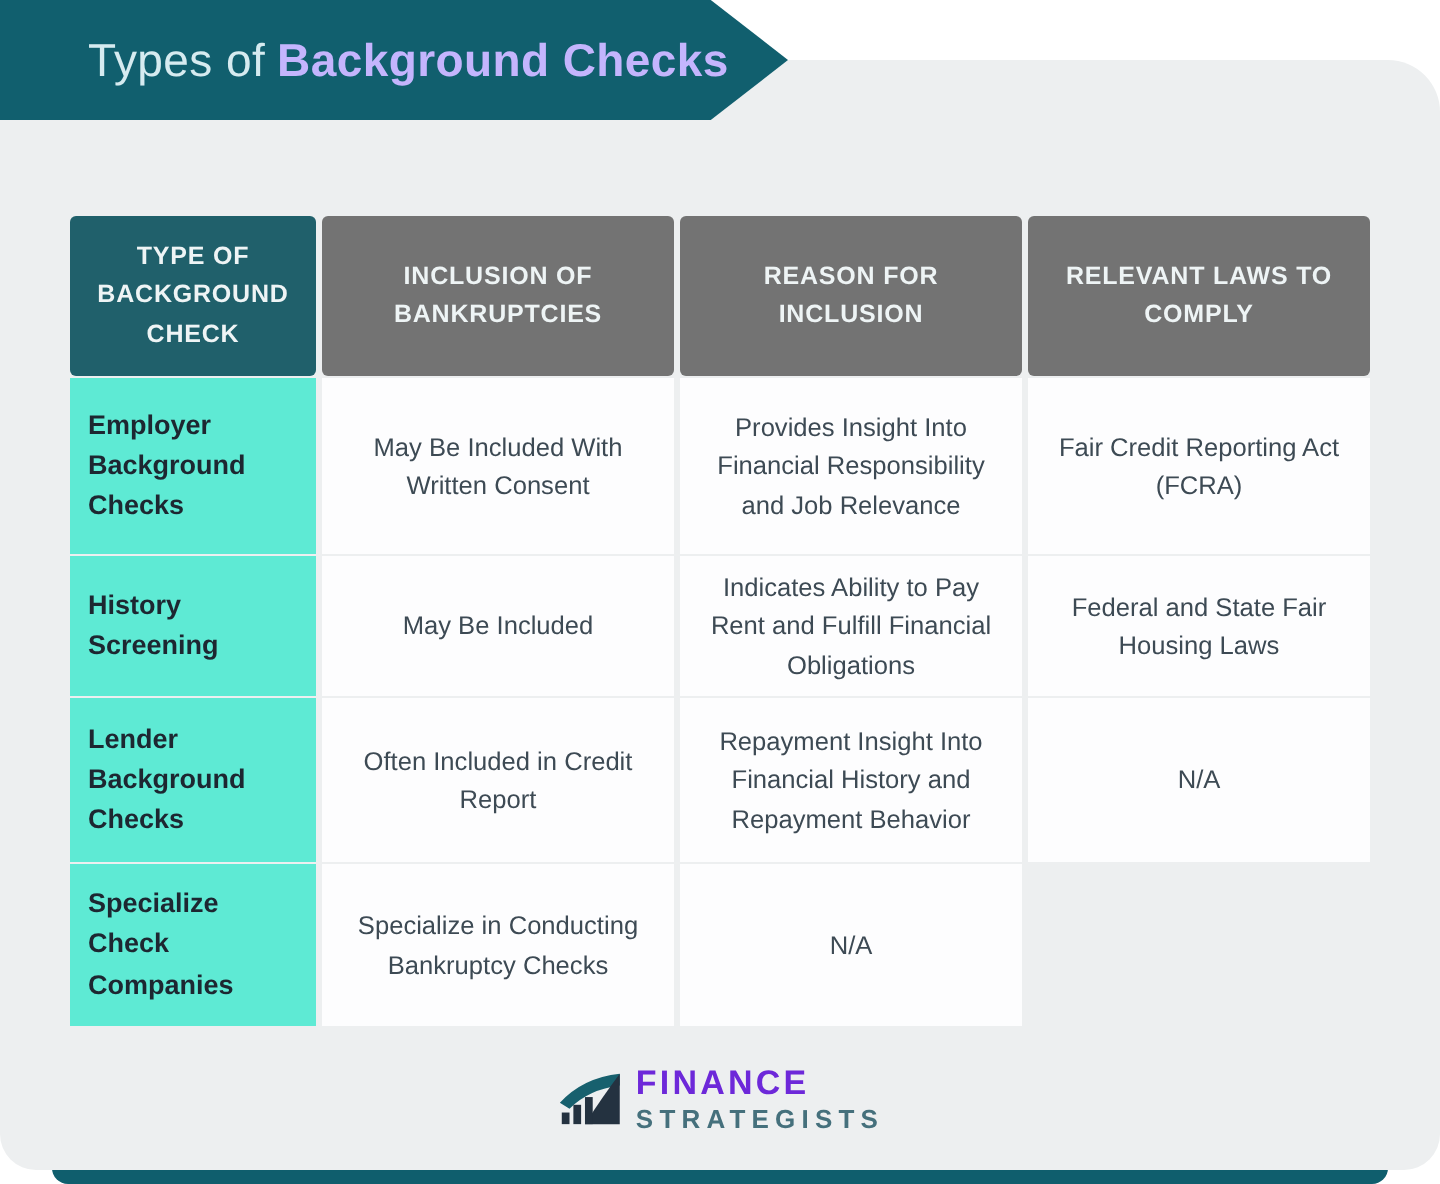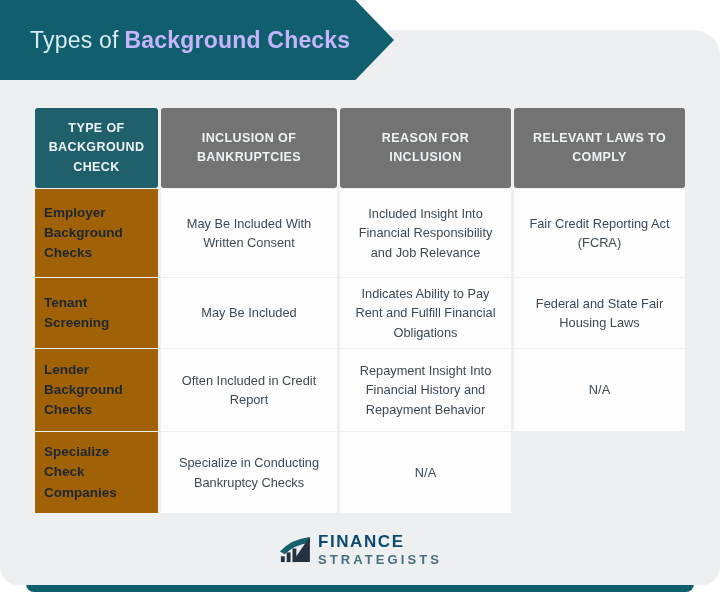--- a/index.html
+++ b/index.html
@@ -27,26 +27,26 @@
     top: 30px; left: 0; right: 0; bottom: 7px;
     background: #edeff0;
     border-radius: 2px 26px 18px 18px;
     z-index: 1;
   }
 
   
   .banner {
     position: absolute;
     top: 0; left: 0;
-    width: 394px; height: 80px;
+    width: 394px; height: 60px;
     background: #115f6e;
     clip-path: polygon(0 0, 90.2% 0, 100% 50%, 90.2% 100%, 0 100%);
     display: flex;
     align-items: center;
-    padding-left: 30px;
+    padding-left: 44px;
     box-sizing: border-box;
     z-index: 3;
     font-size: 23px;
     color: #d6ebf0;
     letter-spacing: 0.2px;
   }
   .banner .em { font-weight: bold; color: #c4b5fd; margin-left: 6px; }
 
   
   .grid {
@@ -84,21 +84,21 @@
     font-size: 12.8px;
     line-height: 1.5;
     display: flex;
     align-items: center;
     justify-content: center;
     text-align: center;
     padding: 6px 14px;
     box-sizing: border-box;
   }
   .td-type {
-    background: #a16207;
+    background: #5eead4;
     color: #1d2731;
     font-weight: bold;
     font-size: 13.5px;
     line-height: 1.5;
     justify-content: flex-start;
     text-align: left;
     padding: 6px 6px 6px 9px;
   }
 
   
@@ -107,21 +107,21 @@
     left: 50%; top: 533px;
     transform: translateX(-50%);
     display: flex;
     align-items: center;
     gap: 7px;
     z-index: 2;
   }
   .logo-text { display: flex; flex-direction: column; }
   .brand-primary {
     font-size: 17px; font-weight: bold;
-    letter-spacing: 1.6px; color: #0c4a6e; line-height: 1;
+    letter-spacing: 1.6px; color: #6d28d9; line-height: 1;
   }
   .brand-secondary {
     font-size: 13px; font-weight: bold;
     letter-spacing: 3.1px; color: #45707c;
     margin-top: 2.5px; line-height: 1;
   }
 </style>
 </head>
 <body>
 
@@ -135,24 +135,24 @@
 
 <div class="grid">
 
   <div class="th th-teal">TYPE OF BACKGROUND CHECK</div>
   <div class="th th-navy">INCLUSION OF BANKRUPTCIES</div>
   <div class="th th-navy">REASON FOR INCLUSION</div>
   <div class="th th-navy">RELEVANT LAWS TO COMPLY</div>
 
   <div class="td td-type">Employer Background Checks</div>
   <div class="td">May Be Included With Written Consent</div>
-  <div class="td">Included Insight Into Financial Responsibility and Job Relevance</div>
+  <div class="td">Provides Insight Into Financial Responsibility and Job Relevance</div>
   <div class="td">Fair Credit Reporting Act (FCRA)</div>
 
-  <div class="td td-type">Tenant Screening</div>
+  <div class="td td-type">History Screening</div>
   <div class="td">May Be Included</div>
   <div class="td">Indicates Ability to Pay Rent and Fulfill Financial Obligations</div>
   <div class="td">Federal and State Fair Housing Laws</div>
 
   <div class="td td-type">Lender Background Checks</div>
   <div class="td">Often Included in Credit Report</div>
   <div class="td">Repayment Insight Into Financial History and Repayment Behavior</div>
   <div class="td">N/A</div>
 
   <div class="td td-type">Specialize Check Companies</div>

